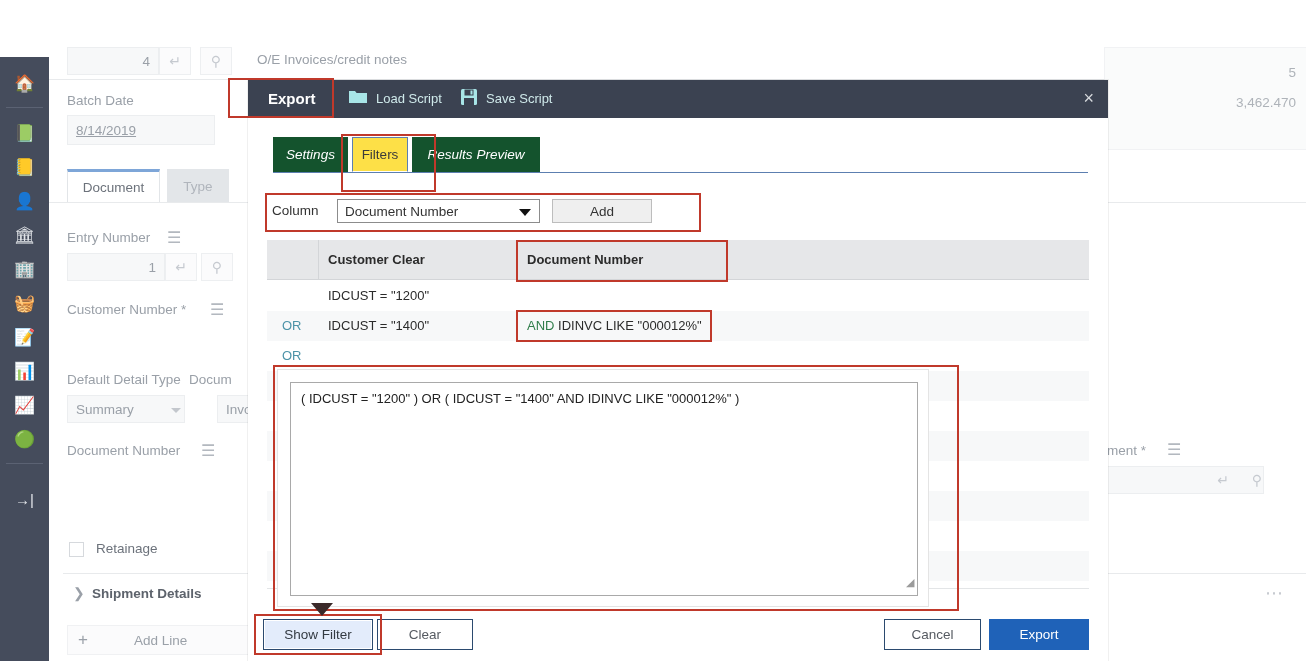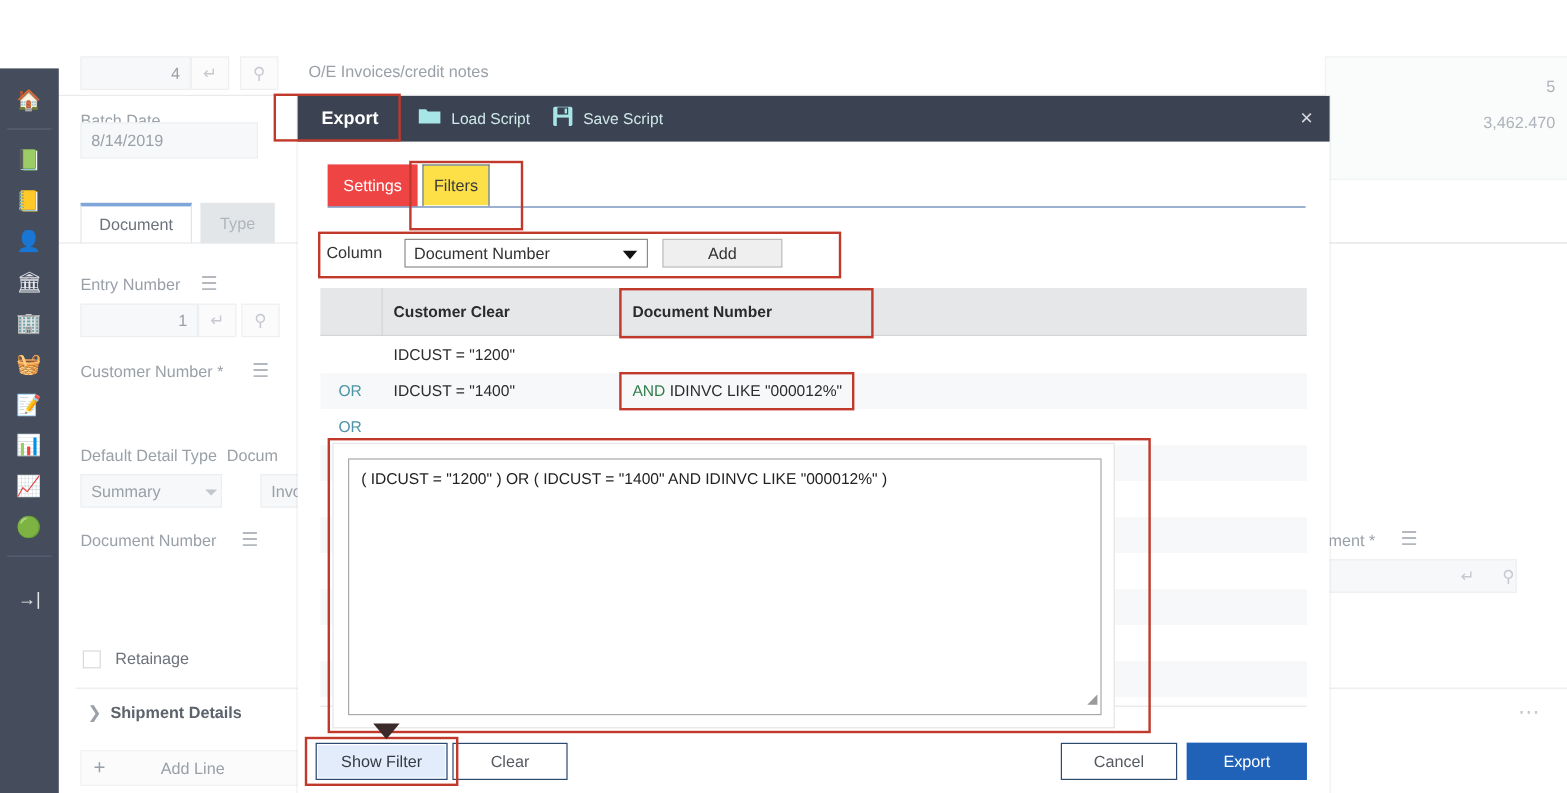--- a/index.html
+++ b/index.html
@@ -88,21 +88,21 @@
   .modal-title { position:absolute; left:20px; top:10px; font-size:15px; font-weight:bold; color:#fff; }
   .head-act { position:absolute; top:11px; font-size:13px; color:#cfe9ea; cursor:pointer; }
   .head-ico { position:absolute; top:8px; cursor:pointer; }
   .modal-close {
     position:absolute; right:14px; top:8px; font-size:18px; color:#d7dade; cursor:pointer; line-height:20px;
   }
   .tabbtn {
     position:absolute; height:35px; font-size:13.5px;
     display:flex; align-items:center; justify-content:center; cursor:pointer;
   }
-  .tabbtn.idle { background:#ef4444; color:#ffffff; }
+  .tabbtn.idle { background:#14532d; color:#ffffff;font-style:italic; }
   .tabbtn.active { background:#fde047; color:#3a3a3a; border:1px solid #5c7fb0; border-bottom:1px solid #ffffff; }
   .tab-underline { position:absolute; left:25px; top:92px; width:815px; height:1px; background:#5c7fb0; }
 
   
   .col-lbl { position:absolute; left:272px; top:203px; font-size:13.5px; color:#333; }
   .combo {
     position:absolute; left:337px; top:199px; width:203px; height:24px;
     border:1px solid #8c8c8c; background:#fff; font-size:13.5px; color:#333;
     display:flex; align-items:center; padding-left:7px;
   }
@@ -171,21 +171,21 @@
 
     <div class="fld" style="left:18px; top:-10px; width:92px; height:28px; justify-content:flex-end;">
       <span>4</span>
     </div>
     <div class="sqbtn" style="left:110px; top:-10px; width:32px; height:28px;">↵</div>
     <div class="sqbtn" style="left:151px; top:-10px; width:32px; height:28px;">⚲</div>
     <div class="lbl" style="left:208px; top:-5px;">O/E Invoices/credit notes</div>
     <div class="hr-line" style="left:0; top:22px; width:1257px;"></div>
 
     <div class="lbl" style="left:18px; top:36px;">Batch Date</div>
-    <div class="fld" style="left:18px; top:45px; width:148px; height:30px;">
+    <div class="fld" style="left:18px; top:58px; width:148px; height:30px;text-decoration:underline;">
       <span>8/14/2019</span>
     </div>
     <div class="sqbtn" style="left:194px; top:58px; width:30px; height:30px; border:none; background:transparent;">📅</div>
 
     <div class="tab-bg active" style="left:18px; top:112px; width:93px; height:34px;">
       <span>Document</span>
     </div>
     <div class="tab-bg idle" style="left:118px; top:112px; width:62px; height:34px;">
       <span>Type</span>
     </div>
@@ -305,20 +305,23 @@
       <div class="head-act" style="left:238px;">Save Script</div>
 
       <div class="modal-close">×</div>
     </div>
 
     <div class="tabbtn idle" style="left:25px; top:57px; width:75px;">
       <span>Settings</span>
     </div>
     <div class="tabbtn active" style="left:104px; top:57px; width:56px;">
       <span>Filters</span>
+    </div>
+    <div class="tabbtn idle" style="left:164px; top:57px; width:128px;">
+      <span>Results Preview</span>
     </div>
     <div class="tab-underline"></div>
 
   </div>
 
   <div class="col-lbl" style="z-index:12;">Column</div>
   <div class="combo" style="z-index:12;">
     <span>Document Number</span>
     <span class="combo-arrow"></span>
   </div>

